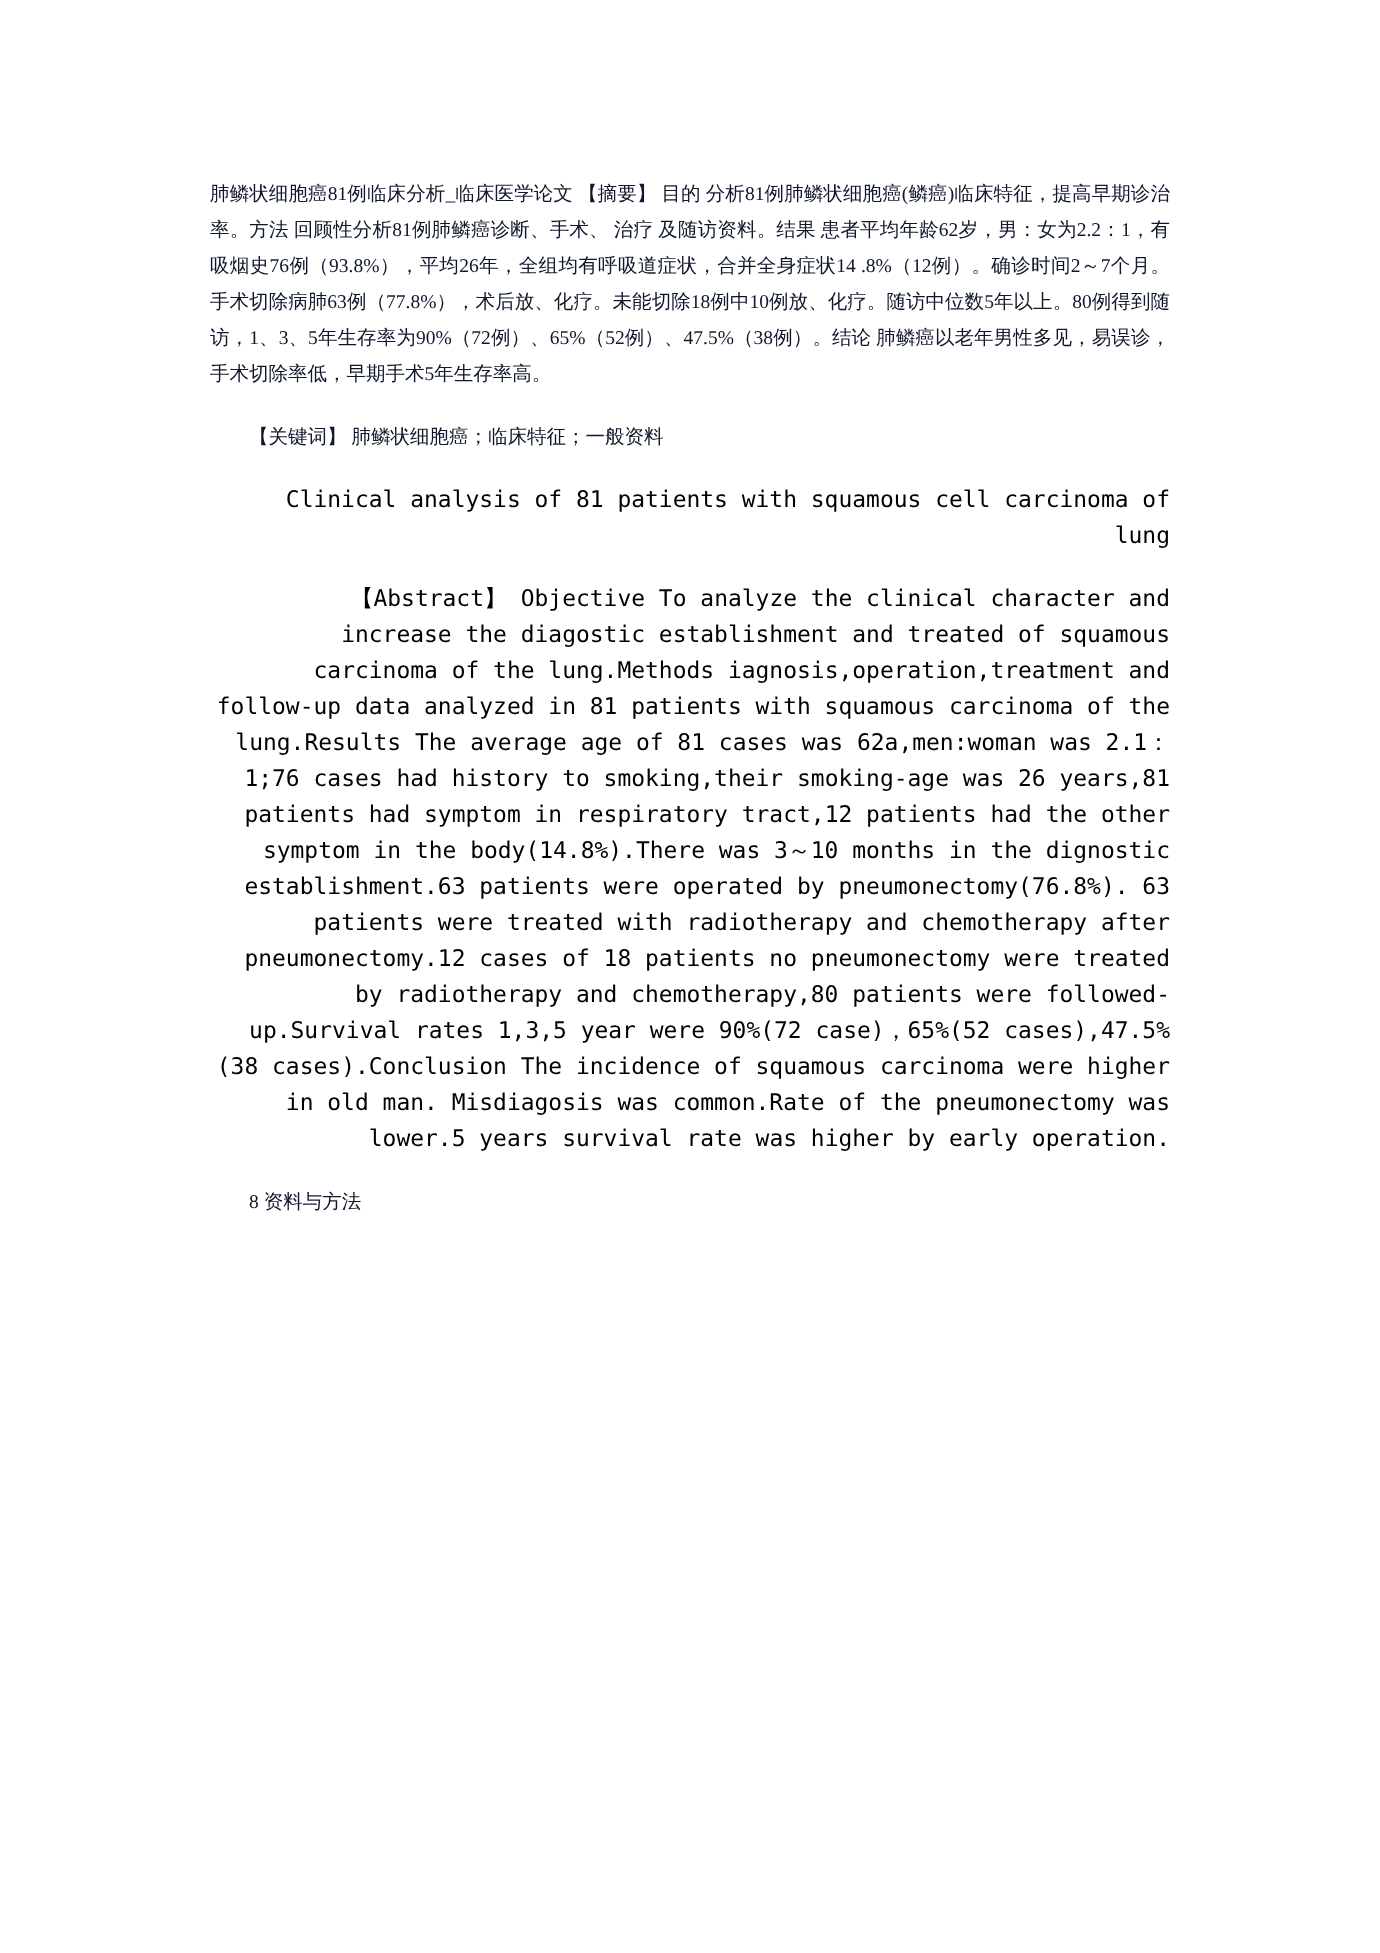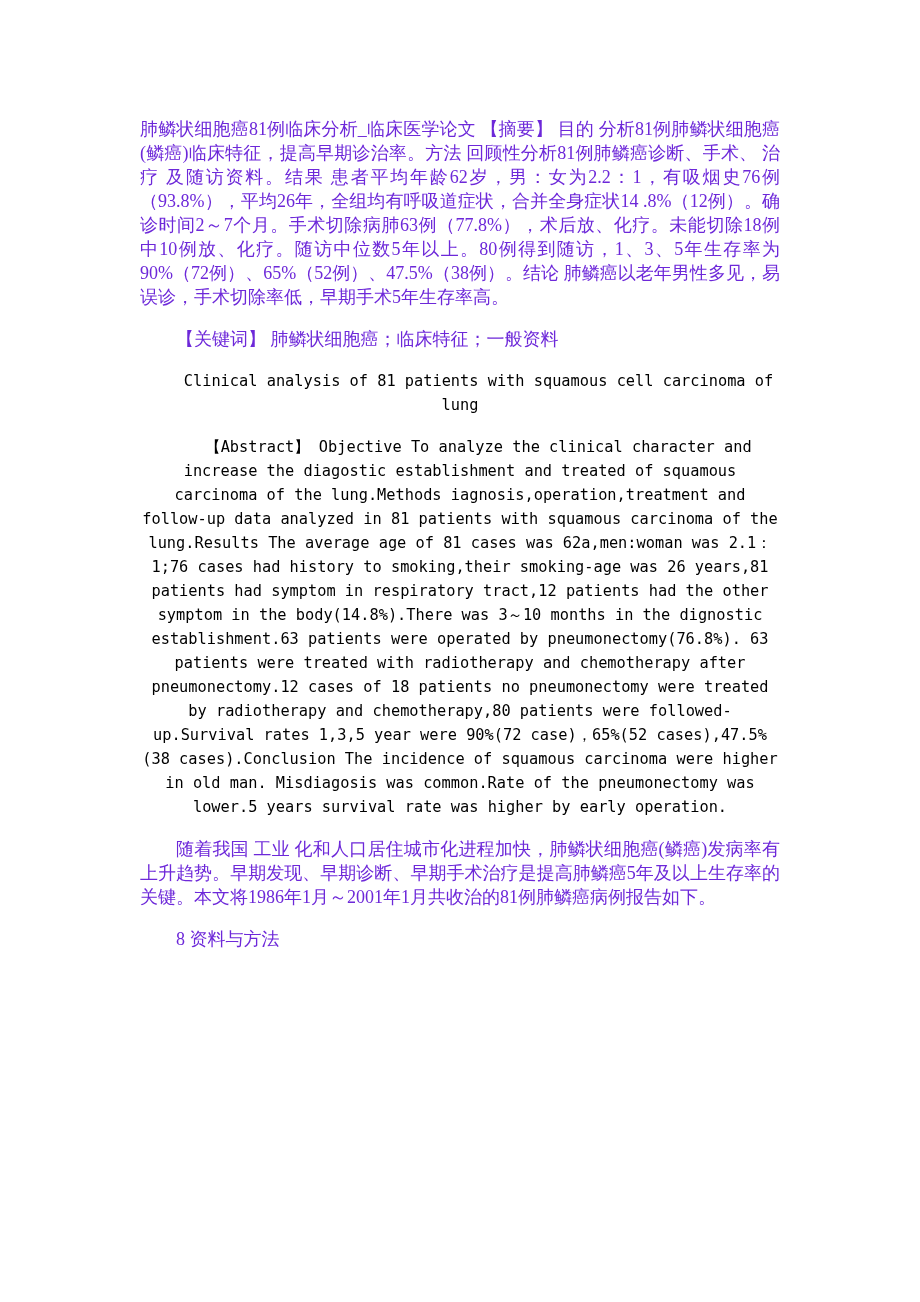--- a/index.html
+++ b/index.html
@@ -11,49 +11,48 @@
   }
   .page {
     width: 920px;
     min-height: 1302px;
     background: #ffffff;
     padding: 117px 140px 88px 140px;
   }
   p { margin: 0 0 18px 0; }
   .cn {
     font-family: "Liberation Serif", "DejaVu Serif", serif;
-    font-size: 18px;
+    font-size: 13px;
     line-height: 24px;
-    color: #6d28d9;
+    color: #0f172a;
   }
   .cn-justify {
     text-align: justify;
     text-justify: inter-ideograph;
   }
   .indent-cn { text-indent: 2em; }
   .en {
     font-family: "DejaVu Sans Mono", "Liberation Mono", monospace;
     font-size: 15.3px;
     line-height: 24px;
-    text-align: center;
+    text-align: right;
     color: #000000;
     word-break: break-word;
   }
   .indent-en { text-indent: 37px; }
 </style>
 </head>
 <body>
 
 <div class="page">
   <p class="cn cn-justify">肺鳞状细胞癌81例临床分析_临床医学论文 【摘要】 目的 分析81例肺鳞状细胞癌(鳞癌)临床特征，提高早期诊治率。方法 回顾性分析81例肺鳞癌诊断、手术、 治疗 及随访资料。结果 患者平均年龄62岁，男：女为2.2：1，有吸烟史76例（93.8%），平均26年，全组均有呼吸道症状，合并全身症状14 .8%（12例）。确诊时间2～7个月。手术切除病肺63例（77.8%），术后放、化疗。未能切除18例中10例放、化疗。随访中位数5年以上。80例得到随访，1、3、5年生存率为90%（72例）、65%（52例）、47.5%（38例）。结论 肺鳞癌以老年男性多见，易误诊，手术切除率低，早期手术5年生存率高。</p>
 
   <p class="cn indent-cn">【关键词】 肺鳞状细胞癌；临床特征；一般资料</p>
 
   <p class="en indent-en">Clinical analysis of 81 patients with squamous cell carcinoma of lung</p>
 
   <p class="en indent-en">【Abstract】 Objective To analyze the clinical character and increase the diagostic establishment and treated of squamous carcinoma of the lung.Methods iagnosis,operation,treatment and follow-up data analyzed in 81 patients with squamous carcinoma of the lung.Results The average age of 81 cases was 62a,men:woman was 2.1：1;76 cases had history to smoking,their smoking-age was 26 years,81 patients had symptom in respiratory tract,12 patients had the other symptom in the body(14.8%).There was 3～10 months in the dignostic establishment.63 patients were operated by pneumonectomy(76.8%). 63 patients were treated with radiotherapy and chemotherapy after pneumonectomy.12 cases of 18 patients no pneumonectomy were treated by radiotherapy and chemotherapy,80 patients were followed-up.Survival rates 1,3,5 year were 90%(72 case)，65%(52 cases),47.5%(38 cases).Conclusion The incidence of squamous carcinoma were higher in old man. Misdiagosis was common.Rate of the pneumonectomy was lower.5 years survival rate was higher by early operation.</p>
 
 
-  <p class="cn cn-justify indent-cn">随着我国 工业 化和人口居住城市化进程加快，肺鳞状细胞癌(鳞癌)发病率有上升趋势。早期发现、早期诊断、早期手术治疗是提高肺鳞癌5年及以上生存率的关键。本文将1986年1月～2001年1月共收治的81例肺鳞癌病例报告如下。</p>
 
   <p class="cn indent-cn">8 资料与方法</p>
 
 </div>
 
 </body></html>

